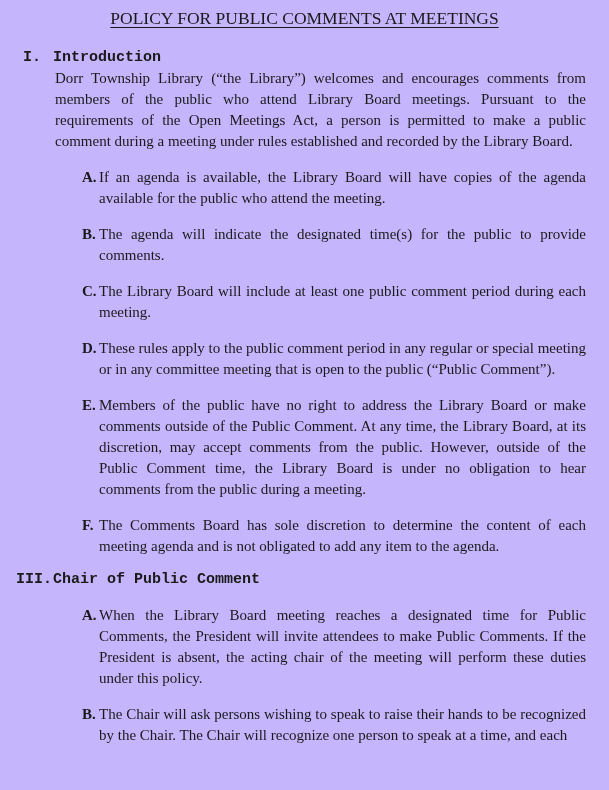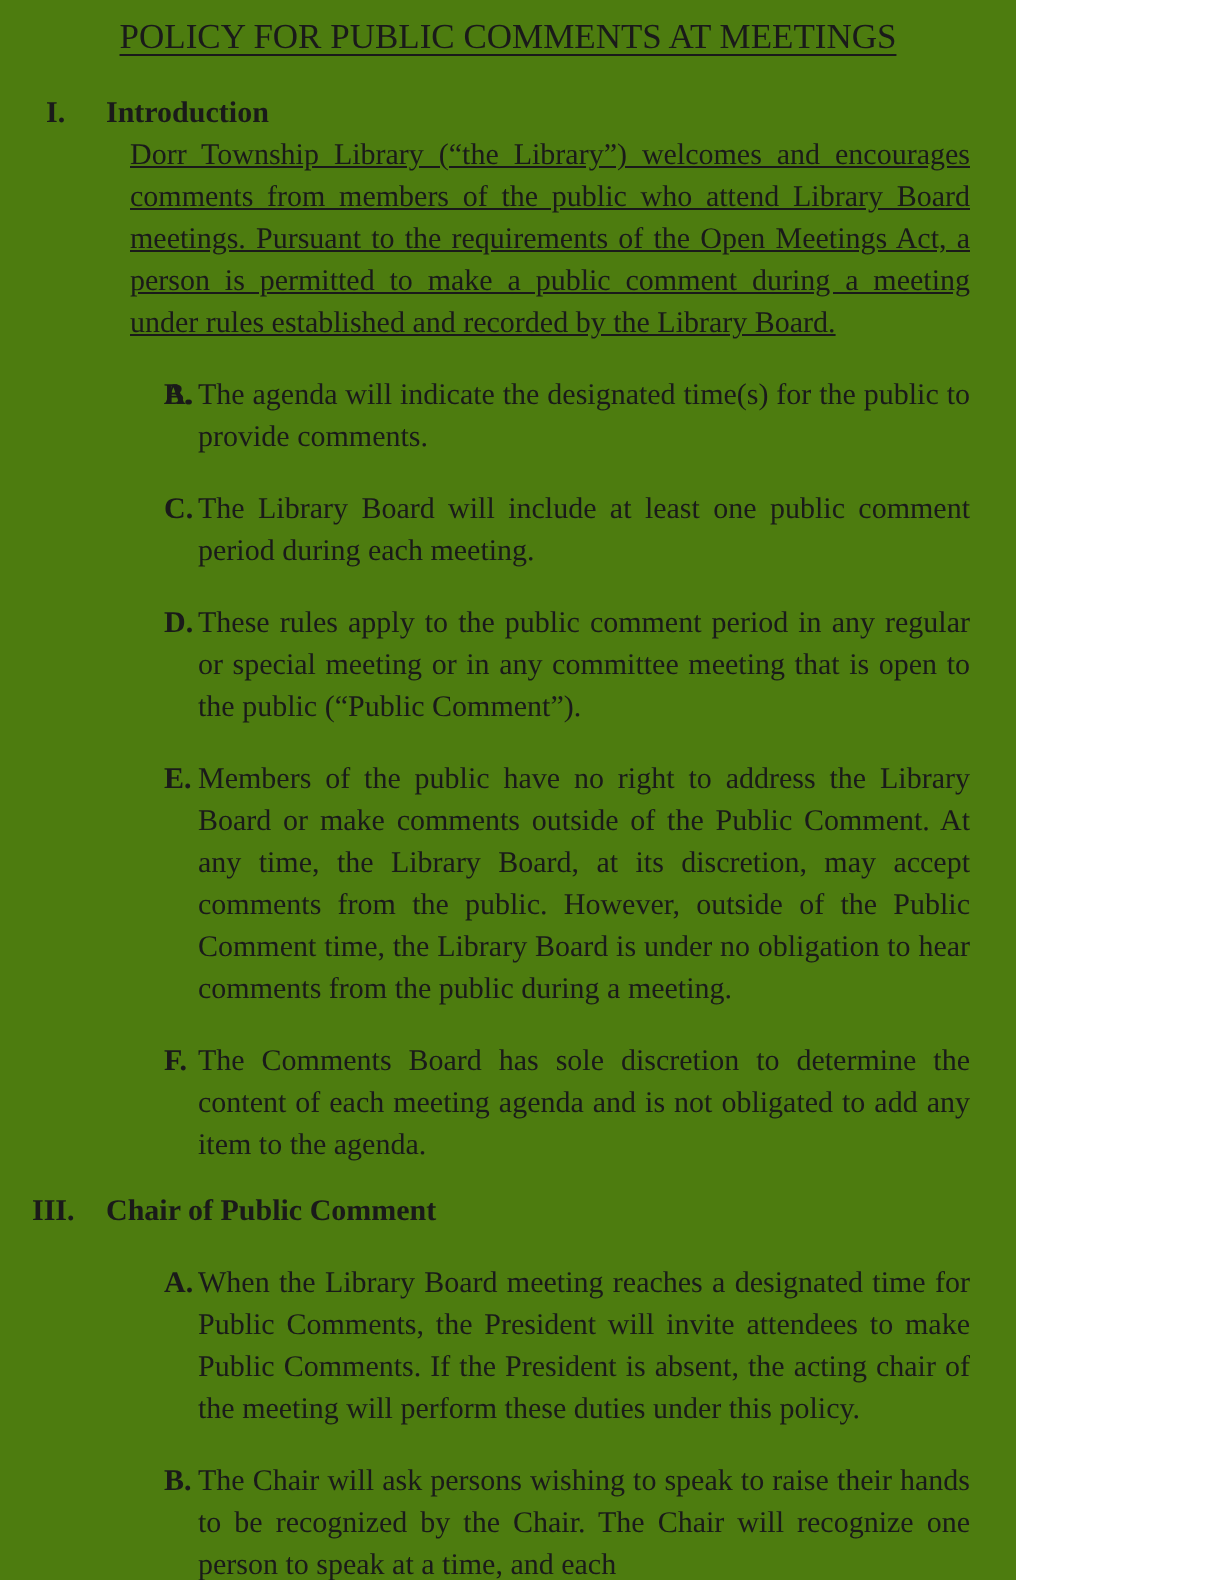--- a/index.html
+++ b/index.html
@@ -2,25 +2,25 @@
 <html><head>
 <meta charset="utf-8">
 <style>
   html, body {
     margin: 0;
     padding: 0;
     background: #ffffff;
   }
   .page {
     position: relative;
-    width: 508px;
+    width: 609px;
     height: 790px;
     box-sizing: border-box;
     padding: 7px 23px 0 23px;
-    background: #4d7c0f;
+    background: #c4b5fd;
     color: #1a1a1a;
     font-family: "Liberation Serif", "DejaVu Serif", serif;
     font-size: 15px;
     line-height: 21px;
     overflow: hidden;
   }
   .title {
     margin: 0;
     font-size: 17.5px;
     line-height: 22px;
@@ -30,37 +30,37 @@
     text-underline-offset: 3px;
   }
   .sec {
     margin-top: 12px;
   }
   .sec.first {
     margin-top: 18px;
   }
   .sec-head {
     white-space: nowrap;
+    font-family: Liberation Mono, monospace;
   }
   .numeral {
     display: inline-block;
     width: 30px;
     font-weight: 700;
   }
   .sec-rules .numeral {
     margin-left: -7px;
     width: 37px;
   }
   .sec-title {
     font-weight: 700;
   }
   .sec-body {
-    margin-left: 42px;
+    margin-left: 32px;
     text-align: justify;
-    text-decoration: underline;
   }
   .sec-body p {
     margin: 0;
   }
   .items {
     list-style: none;
     margin: 0 0 0 76px;
     padding: 0;
   }
   .item {
@@ -87,21 +87,21 @@
       <span class="numeral">I.</span><span class="sec-title">Introduction</span>
     </div>
     <div class="sec-body">
       <p>Dorr Township Library (“the Library”) welcomes and encourages comments from members of the public who attend Library Board meetings.  Pursuant to the requirements of the Open Meetings Act, a person is permitted to make a public comment during a meeting under rules established and recorded by the Library Board.</p>
     </div>
   </section>
 
   <section class="sec">
     <ol class="items">
       <li class="item">
-        <span class="letter">A.</span>
+        <span class="letter">A.</span><span>If an agenda is available, the Library Board will have copies of the agenda available for the public who attend the meeting.</span>
       </li>
       <li class="item">
         <span class="letter">B.</span><span>The agenda will indicate the designated time(s) for the public to provide comments.</span>
       </li>
       <li class="item">
         <span class="letter">C.</span><span>The Library Board will include at least one public comment period during each meeting.</span>
       </li>
       <li class="item">
         <span class="letter">D.</span><span>These rules apply to the public comment period in any regular or special meeting or in any committee meeting that is open to the public (“Public Comment”).</span>
       </li>

